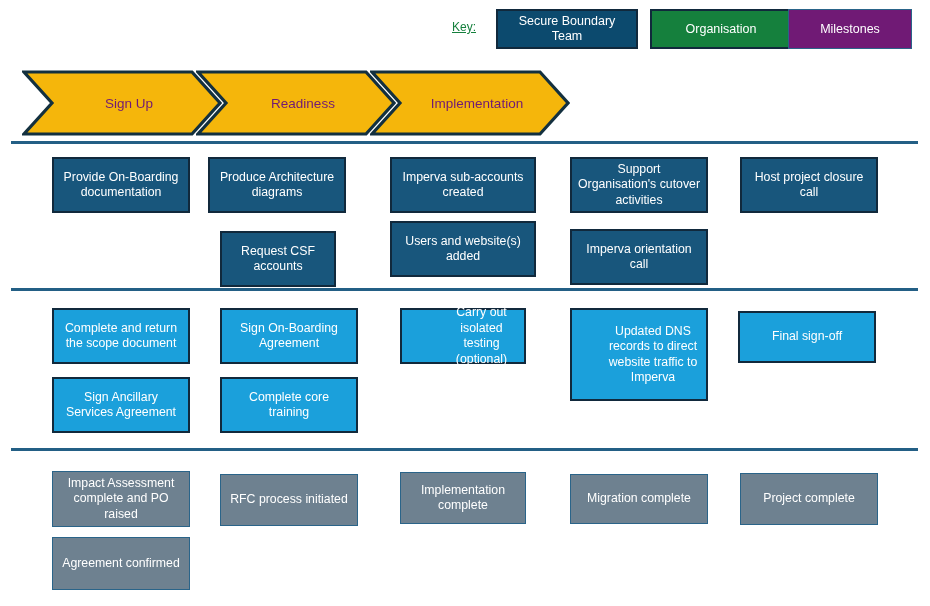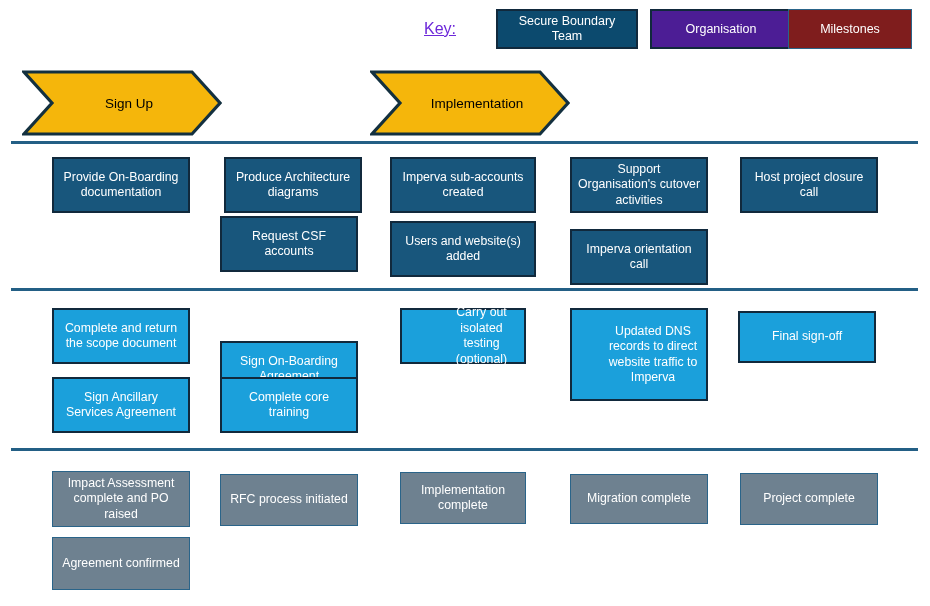--- a/index.html
+++ b/index.html
@@ -9,23 +9,23 @@
     font-family:"Liberation Sans", sans-serif;
     position:relative;
     overflow:hidden;
     -webkit-font-smoothing:antialiased;
   }
   .stage{position:absolute;left:0;top:0;width:930px;height:606px;}
 
   
   .key-label{
     position:absolute;
-    left:424px; top:20px;
-    font-size:16px;
-    color:#6d28d9;
+    left:452px; top:20px;
+    font-size:12px;
+    color:#15803d;
     text-decoration:underline;
     font-weight:400;
     white-space:nowrap;
   }
   .legend-box{
     position:absolute;
     top:9px;
     height:40px;
     display:flex;
     align-items:center;
@@ -37,45 +37,45 @@
     box-sizing:border-box;
     padding:2px 6px;
   }
   .legend-box.sbt{
     left:496px; width:142px;
     background:#0c4a6e;
     border:2.5px solid #11293c;
   }
   .legend-box.org{
     left:650px; width:142px;
-    background:#4c1d95;
+    background:#15803d;
     border:2.5px solid #11293c;
   }
   .legend-box.mil{
     left:788px; width:124px;
-    background:#7f1d1d;
+    background:#701a75;
     border:1.5px solid #2a6489;
   }
 
   
   .chev-band{position:absolute;left:0;top:70px;width:930px;height:66px;}
   .chev{
     position:absolute;
     top:0;
     height:66px;
     display:flex;
     align-items:center;
     justify-content:center;
   }
   .chev svg{position:absolute;left:0;top:0;}
   .chev span{
     position:relative;
     z-index:2;
     font-size:13.5px;
-    color:#000000;
+    color:#701a75;
     text-align:center;
     white-space:nowrap;
     padding-left:14px;
   }
 
   
   .divider{
     position:absolute;
     left:11px;
     width:907px;
@@ -135,20 +135,26 @@
 
   <div class="chev-band">
 
     <div class="chev" style="left:22px;width:200px;">
       <svg width="200" height="66" viewBox="0 0 200 66">
         <polygon points="2,2 170,2 198,33 170,64 2,64 30,33" fill="#f5b60b" stroke="#13303f" stroke-width="3.2" stroke-linejoin="miter"></polygon>
       </svg>
       <span>Sign Up</span>
     </div>
 
+    <div class="chev" style="left:196px;width:200px;">
+      <svg width="200" height="66" viewBox="0 0 200 66">
+        <polygon points="2,2 170,2 198,33 170,64 2,64 30,33" fill="#f5b60b" stroke="#13303f" stroke-width="3.2" stroke-linejoin="miter"></polygon>
+      </svg>
+      <span>Readiness</span>
+    </div>
 
     <div class="chev" style="left:370px;width:200px;">
       <svg width="200" height="66" viewBox="0 0 200 66">
         <polygon points="2,2 170,2 198,33 170,64 2,64 30,33" fill="#f5b60b" stroke="#13303f" stroke-width="3.2" stroke-linejoin="miter"></polygon>
       </svg>
       <span>Implementation</span>
     </div>
 
 
 
@@ -157,24 +163,24 @@
   <div class="divider d1"></div>
   <div class="divider d2"></div>
   <div class="divider d3"></div>
 
   <div>
 
     <div class="card sbt" style="left:52px;top:157px;width:138px;height:56px;">
       <span>Provide On-Boarding documentation</span>
     </div>
 
-    <div class="card sbt" style="left:224px;top:157px;width:138px;height:56px;align-items:center;">
+    <div class="card sbt" style="left:208px;top:157px;width:138px;height:56px;align-items:center;">
       <span>Produce Architecture diagrams</span>
     </div>
-    <div class="card sbt" style="left:220px;top:216px;width:138px;height:56px;justify-content:flex-end;">
+    <div class="card sbt" style="left:220px;top:231px;width:116px;height:56px;justify-content:flex-end;">
       <span>Request CSF accounts</span>
     </div>
 
     <div class="card sbt" style="left:390px;top:157px;width:146px;height:56px;">
       <span>Imperva sub-accounts created</span>
     </div>
     <div class="card sbt" style="left:390px;top:221px;width:146px;height:56px;">
       <span>Users and website(s) added</span>
     </div>
 
@@ -193,21 +199,21 @@
 
   <div>
 
     <div class="card org" style="left:52px;top:308px;width:138px;height:56px;">
       <span>Complete and return the scope document</span>
     </div>
     <div class="card org" style="left:52px;top:377px;width:138px;height:56px;">
       <span>Sign Ancillary Services Agreement</span>
     </div>
 
-    <div class="card org" style="left:220px;top:308px;width:138px;height:56px;margin-top:33px;">
+    <div class="card org" style="left:220px;top:308px;width:138px;height:56px;">
       <span>Sign On-Boarding Agreement</span>
     </div>
     <div class="card org" style="left:220px;top:377px;width:138px;height:56px;">
       <span>Complete core training</span>
     </div>
 
     <div class="card org" style="left:400px;top:308px;width:126px;height:56px;padding-left:43px;">
       <span>Carry out isolated testing (optional)</span>
     </div>
 

